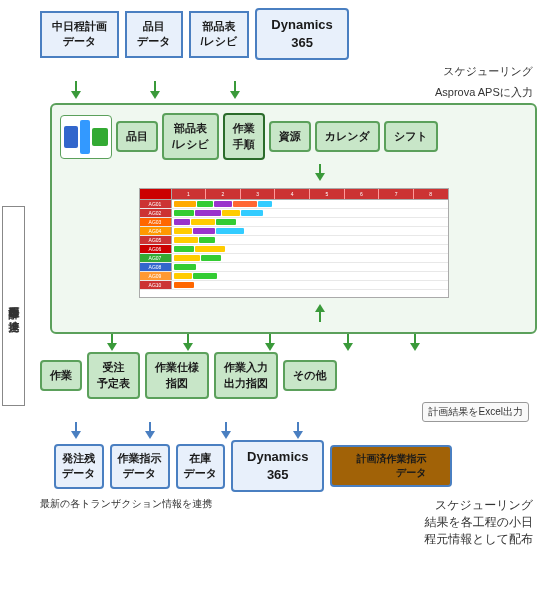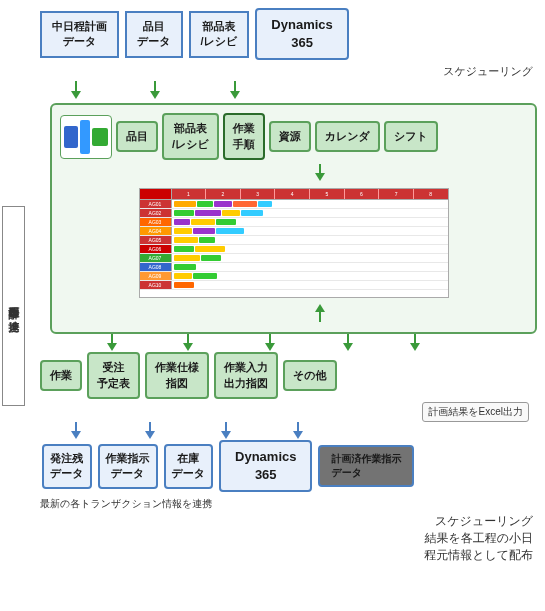--- a/index.html
+++ b/index.html
@@ -138,41 +138,41 @@
       height: 110px;
       position: relative;
       overflow: hidden;
     }
 
     
     .bottom-row {
       display: flex;
       align-items: center;
       gap: 6px;
-      margin-left: 12px;
+      margin-left: 24px;
     }
 
     .box-output {
       border: 2px solid #4a7fc1;
       background: #e8f0fb;
       border-radius: 4px;
       text-align: center;
       padding: 5px 6px;
       font-size: 11px;
       font-weight: bold;
       color: #1a1a1a;
       line-height: 1.4;
     }
 
     .box-scheduled {
       border: 2px solid #4a7fc1;
-      background: #737373;
-      border-radius: 4px;
-      text-align: left;
-      padding: 5px 11px;
+      background: #a16207;
+      border-radius: 4px;
+      text-align: right;
+      padding: 5px 24px;
       font-size: 11px;
       font-weight: bold;
       color: #1a1a1a;
       line-height: 1.4;
     }
 
     
     .left-label {
       position: absolute;
       left: 2px;
@@ -256,20 +256,21 @@
 
       <line x1="115" y1="0" x2="115" y2="14" stroke="#3a9a3a" stroke-width="2"></line>
       <polygon points="115,18 110,10 120,10" fill="#3a9a3a"></polygon>
 
       <line x1="195" y1="0" x2="195" y2="14" stroke="#3a9a3a" stroke-width="2"></line>
       <polygon points="195,18 190,10 200,10" fill="#3a9a3a"></polygon>
     </svg>
   </div>
 
   <div style="position:relative; margin-left:10px;">
+    <div class="asprova-label">Asprova APSに入力</div>
     <div class="asprova-section">
       <div class="asprova-inner">
 
         <div class="asprova-logo">
           <svg width="48" height="38" viewBox="0 0 48 38">
 
             <rect x="2" y="8" width="14" height="22" fill="#3366cc" rx="2"></rect>
             <rect x="18" y="2" width="10" height="34" fill="#3399ff" rx="2"></rect>
             <rect x="30" y="10" width="16" height="18" fill="#33aa33" rx="2"></rect>
             <text x="2" y="44" font-size="5" fill="#333" font-family="sans-serif">ASPROVA</text>
@@ -456,20 +457,20 @@
     <div class="box-output" style="white-space:pre-line">作業指示
 データ</div>
     <div class="box-output" style="white-space:pre-line">在庫
 データ</div>
     <div class="box-dynamics" style="white-space:pre-line">Dynamics
 365</div>
     <div class="box-scheduled" style="white-space:pre-line; font-size:10px;">計画済作業指示
 データ</div>
   </div>
 
-  <div style="display:flex; justify-content:space-between; margin-top:3px;flex-direction:column;">
+  <div style="display:flex; justify-content:space-between; margin-top:3px;">
     <div class="footer-note">最新の各トランザクション情報を連携</div>
     <div class="footer-note-right" style="white-space:pre-line; font-size:12px;">スケジューリング
 結果を各工程の小日
 程元情報として配布</div>
   </div>
 
 </div>
 
 </body></html>

